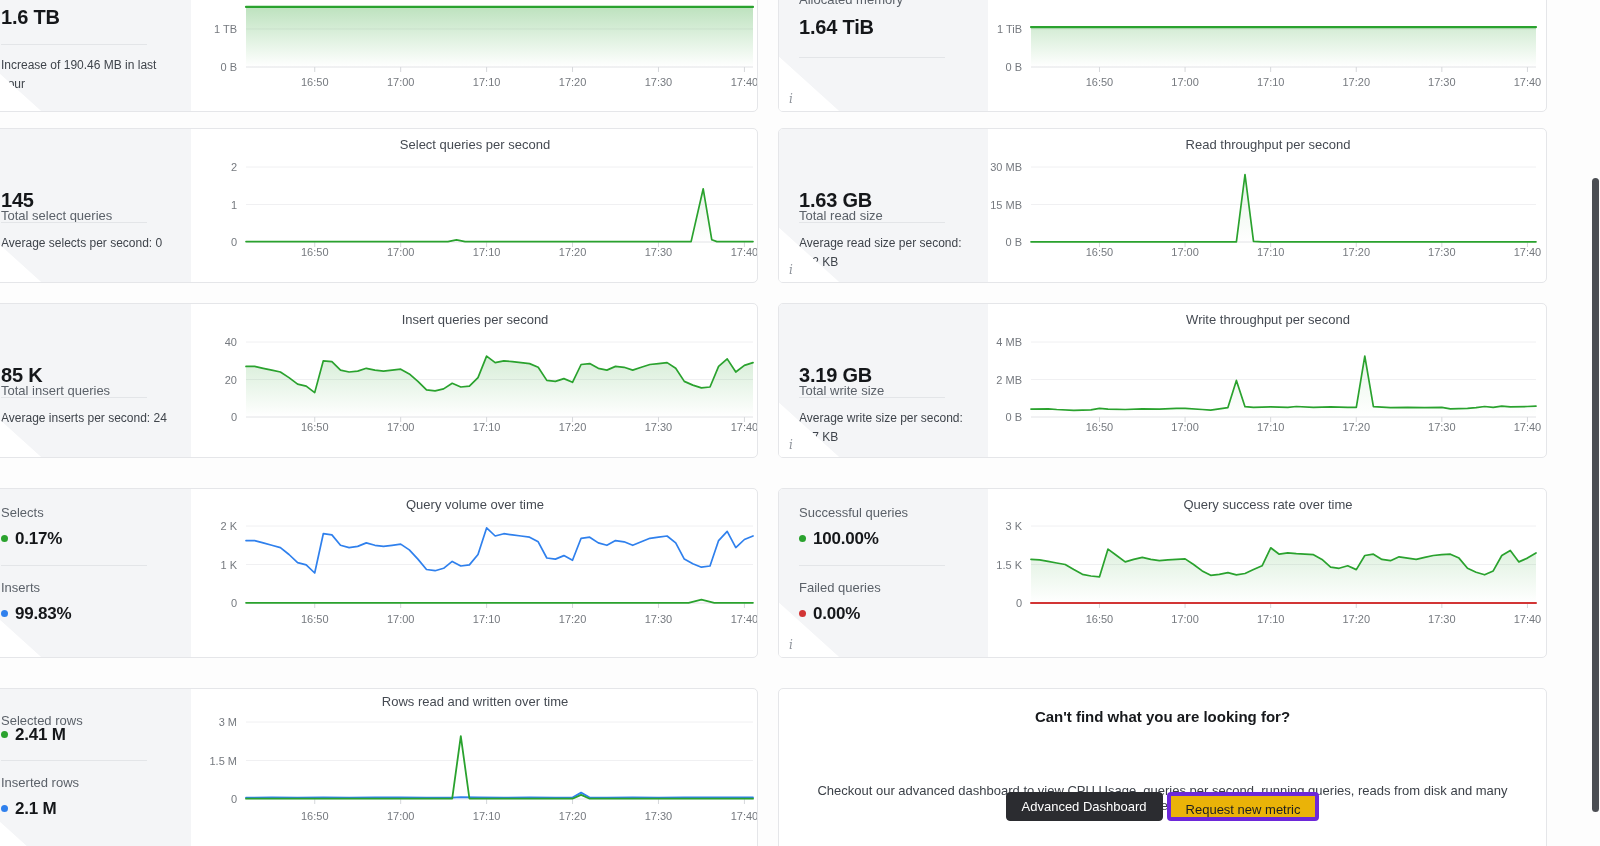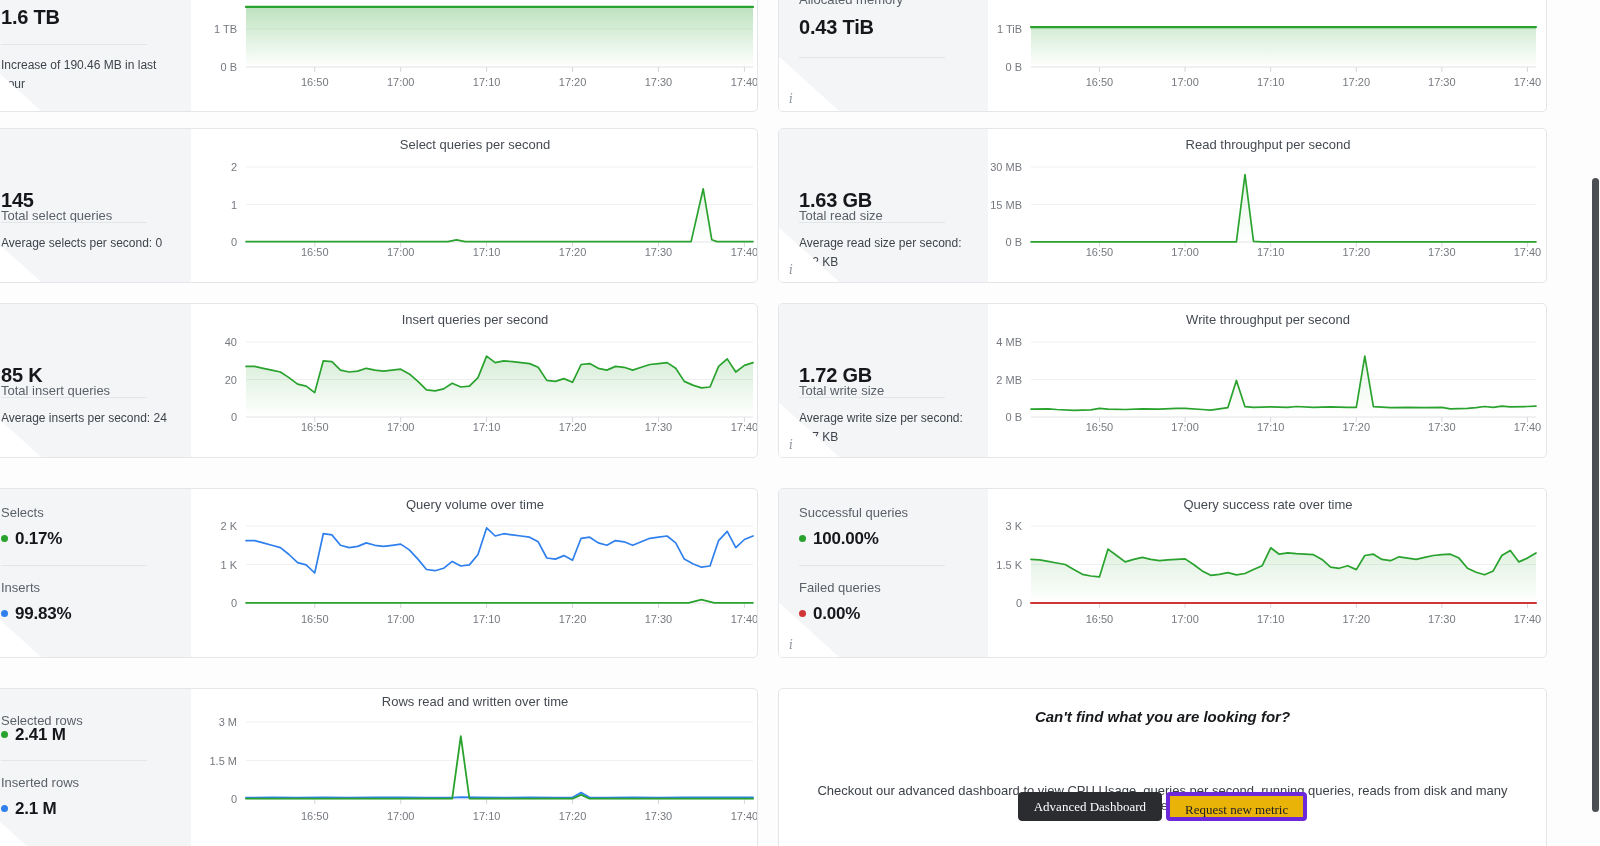--- a/index.html
+++ b/index.html
@@ -22,23 +22,23 @@
   .chart svg{display:block;}
   
   .c-r1l .stat-value{top:50px;} .c-r1l .divider{top:88px;} .c-r1l .stat-sub{top:100px;}
   .c-r1r .stat-label{top:36px;} .c-r1r .stat-value{top:60px;} .c-r1r .divider{top:101px;}
   .c-rs .stat-label{top:34px;margin-top:45px;} .c-rs .stat-value{top:60px;} .c-rs .divider{top:93px;} .c-rs .stat-sub{top:105px;}
   .c-rd .stat-label.l1{top:16px;} .c-rd .stat-value.v1{top:40px;} .c-rd .divider{top:76px;}
   .c-rd .stat-label.l2{top:91px;} .c-rd .stat-value.v2{top:115px;}
   .c-rd5 .stat-label.l1{top:24px;} .c-rd5 .stat-value.v1{top:36px;} .c-rd5 .divider{top:71px;}
   .c-rd5 .stat-label.l2{top:86px;} .c-rd5 .stat-value.v2{top:110px;}
   
-  .promo-title{position:absolute;top:19px;left:0;right:0;text-align:center;font-size:15px;font-weight:700;color:#17191c;font-style:italic;}
+  .promo-title{position:absolute;top:19px;left:0;right:0;text-align:center;font-size:15px;font-weight:700;color:#17191c;}
   .promo-body{position:absolute;top:62px;left:28px;right:28px;text-align:center;font-size:13px;color:#3c4148;margin-top:32px;}
-  .promo-buttons{position:absolute;top:103px;left:0;right:0;display:flex;justify-content:center;gap:4px;font-family:Liberation Serif, serif;}
+  .promo-buttons{position:absolute;top:103px;left:0;right:0;display:flex;justify-content:center;gap:4px;}
   .btn{font-family:inherit;font-size:13px;border-radius:4px;padding:6px 15px;height:29px;cursor:pointer;}
   .btn-primary{background:#2b2c30;color:#fff;border:1px solid #2b2c30;}
   .btn-secondary{background:#eab308;color:#1c1e22;border:4px solid #6d28d9;}
   .scroll-thumb{position:absolute;left:1592px;top:178px;width:7px;height:634px;background:#4b4e53;border-radius:4px;}
 </style>
 </head>
 <body>
 
 <div id="viewport">
 
@@ -76,21 +76,21 @@
           <text x="553.406779661017" y="130" text-anchor="middle" font-size="11" fill="#75797f" font-family="Liberation Sans, DejaVu Sans, sans-serif">17:40</text>
           <path d="M55.0 50.9 L562.0 50.9 L562.0 111 L55.0 111 Z" fill="url(#grad_0_0)" stroke="none"></path>
           <path d="M55.0 50.9 L562.0 50.9" fill="none" stroke="#2aa22e" stroke-width="2.2" stroke-linejoin="round" stroke-linecap="round"></path>
         </svg>
       </div>
   </div>
 
   <div class="card col-r c-r1r" style="left:778px;top:-45px;width:769px;height:157px;">
     <div class="stat">
       <div class="stat-label">Allocated memory</div>
-      <div class="stat-value">0.43 TiB</div>
+      <div class="stat-value">1.64 TiB</div>
       <div class="divider"></div>
       <div class="fold"></div>
       <div class="info">i</div>
     </div>
     <div class="chart">
         <svg viewBox="0 0 560 157" width="560" height="157">
           <defs>
             <linearGradient id="grad_1_0" x1="0" y1="49" x2="0" y2="111" gradientUnits="userSpaceOnUse">
               <stop offset="0%" stop-color="#2aa22e" stop-opacity="0.32"></stop>
               <stop offset="100%" stop-color="#2aa22e" stop-opacity="0"></stop>
@@ -240,21 +240,21 @@
           <text x="284" y="20" text-anchor="middle" font-size="13" fill="#454a52" font-family="Liberation Sans, DejaVu Sans, sans-serif">Insert queries per second</text>
           <path d="M55.0 62.4 L63.6 62.4 L72.2 64.3 L80.8 66.1 L89.4 68.0 L98.0 73.6 L106.6 80.2 L115.2 82.1 L123.7 88.6 L132.3 56.8 L140.9 57.7 L149.5 66.1 L158.1 68.0 L166.7 67.1 L175.3 64.3 L183.9 66.1 L192.5 67.1 L201.1 66.1 L209.7 65.2 L218.3 69.9 L226.9 77.4 L235.5 85.8 L244.1 86.8 L252.6 84.9 L261.2 79.3 L269.8 83.0 L278.4 82.1 L287.0 73.6 L295.6 52.1 L304.2 58.6 L312.8 56.8 L321.4 57.7 L330.0 58.6 L338.6 59.6 L347.2 63.3 L355.8 76.4 L364.4 77.4 L372.9 74.6 L381.5 78.3 L390.1 60.5 L398.7 59.6 L407.3 64.3 L415.9 66.1 L424.5 62.4 L433.1 63.3 L441.7 66.1 L450.3 63.3 L458.9 60.5 L467.5 59.6 L476.1 58.6 L484.7 64.3 L493.3 77.4 L501.8 81.1 L510.4 83.9 L519.0 83.0 L527.6 62.4 L536.2 54.9 L544.8 68.0 L553.4 61.4 L562.0 58.6 L562.0 113 L55.0 113 Z" fill="url(#grad_4_0)" stroke="none"></path>
           <path d="M55.0 62.4 L63.6 62.4 L72.2 64.3 L80.8 66.1 L89.4 68.0 L98.0 73.6 L106.6 80.2 L115.2 82.1 L123.7 88.6 L132.3 56.8 L140.9 57.7 L149.5 66.1 L158.1 68.0 L166.7 67.1 L175.3 64.3 L183.9 66.1 L192.5 67.1 L201.1 66.1 L209.7 65.2 L218.3 69.9 L226.9 77.4 L235.5 85.8 L244.1 86.8 L252.6 84.9 L261.2 79.3 L269.8 83.0 L278.4 82.1 L287.0 73.6 L295.6 52.1 L304.2 58.6 L312.8 56.8 L321.4 57.7 L330.0 58.6 L338.6 59.6 L347.2 63.3 L355.8 76.4 L364.4 77.4 L372.9 74.6 L381.5 78.3 L390.1 60.5 L398.7 59.6 L407.3 64.3 L415.9 66.1 L424.5 62.4 L433.1 63.3 L441.7 66.1 L450.3 63.3 L458.9 60.5 L467.5 59.6 L476.1 58.6 L484.7 64.3 L493.3 77.4 L501.8 81.1 L510.4 83.9 L519.0 83.0 L527.6 62.4 L536.2 54.9 L544.8 68.0 L553.4 61.4 L562.0 58.6" fill="none" stroke="#2aa22e" stroke-width="1.7" stroke-linejoin="round" stroke-linecap="round"></path>
         </svg>
       </div>
   </div>
 
   <div class="card col-r c-rs" style="left:778px;top:303px;width:769px;height:155px;">
     <div class="stat">
       <div class="stat-label">Total write size</div>
-      <div class="stat-value">1.72 GB</div>
+      <div class="stat-value">3.19 GB</div>
       <div class="divider"></div>
       <div class="stat-sub">Average write size per second: 477 KB</div>
       <div class="fold"></div>
       <div class="info">i</div>
     </div>
     <div class="chart">
         <svg viewBox="0 0 560 155" width="560" height="155">
           <defs>
             <linearGradient id="grad_5_0" x1="0" y1="38" x2="0" y2="113" gradientUnits="userSpaceOnUse">
               <stop offset="0%" stop-color="#2aa22e" stop-opacity="0.13"></stop>

